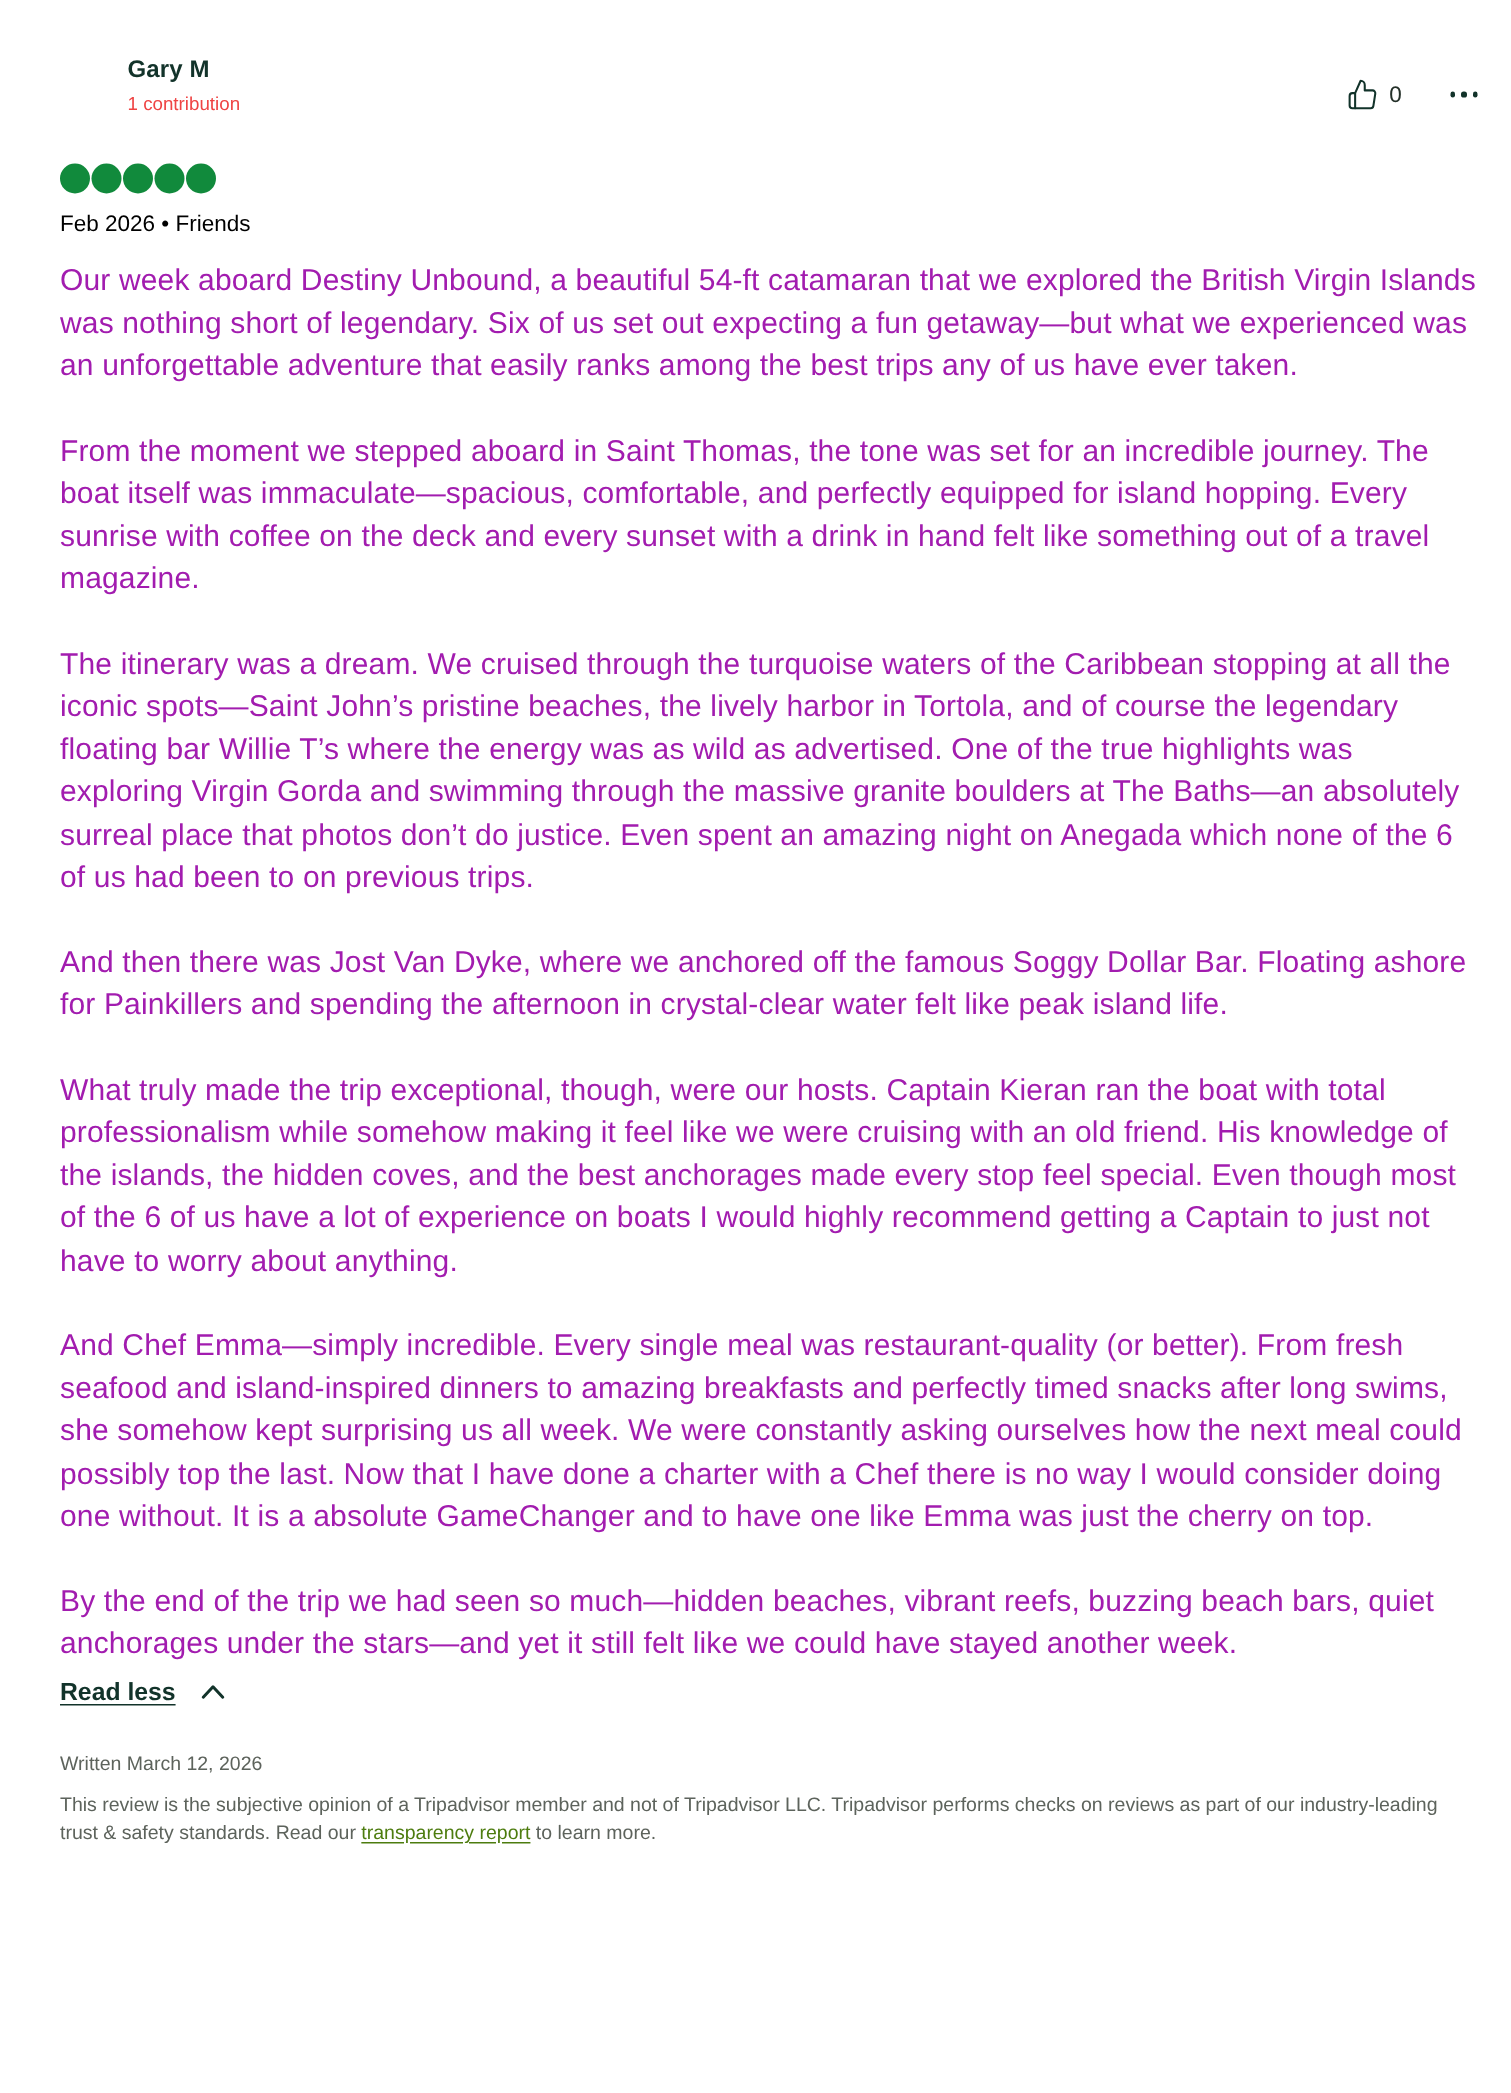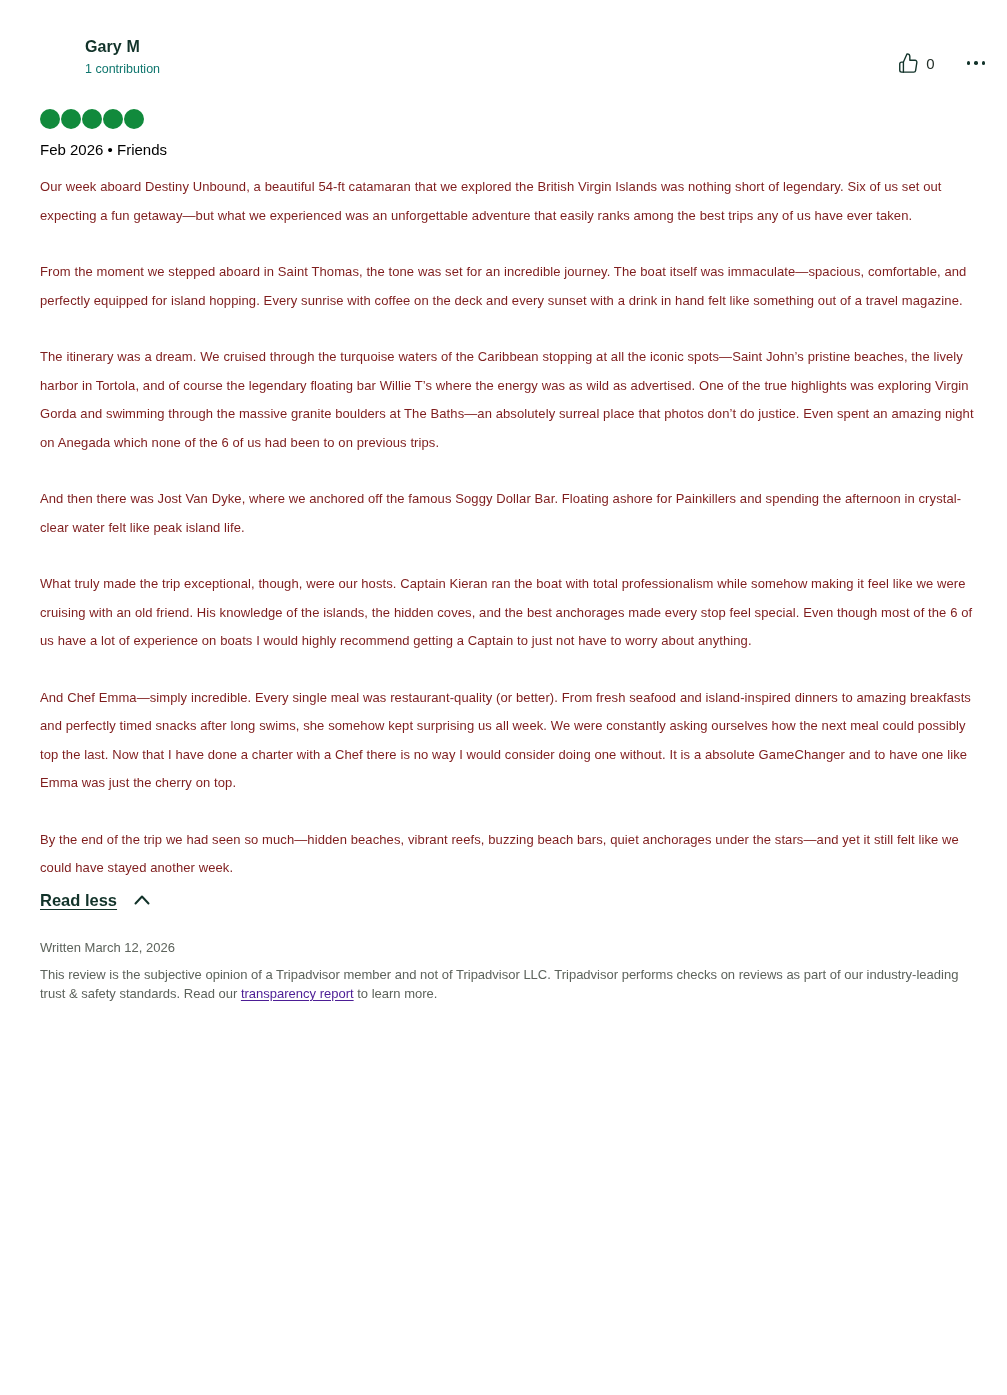--- a/index.html
+++ b/index.html
@@ -23,21 +23,21 @@
   .author-name {
     font-size: 16px;
     font-weight: 700;
     color: #12332а;
     color: #12332a;
     letter-spacing: 0.1px;
   }
   .author-contrib {
     margin-top: 6px;
     font-size: 12.5px;
-    color: #0f766e;
+    color: #ef4444;
   }
   .header-actions {
     display: flex;
     align-items: center;
     margin-top: 14px;
     color: #12332a;
   }
   .helpful-btn {
     display: flex;
     align-items: center;
@@ -85,23 +85,23 @@
   }
   .review-date {
     margin-top: 12px;
     font-size: 15px;
     color: #000000;
   }
 
   
   .review-body { margin-top: 15px; max-width: 952px; }
   .review-body p {
-    font-size: 13px;
+    font-size: 20px;
     line-height: 28.5px;
-    color: #7f1d1d;
+    color: #a21caf;
     margin-bottom: 28px;
     letter-spacing: 0.1px;
   }
   .review-body p:last-of-type { margin-bottom: 8px; }
 
   .read-less {
     display: inline-flex;
     align-items: center;
     gap: 17px;
     background: none;
@@ -123,21 +123,21 @@
     color: #5d635c;
   }
   .disclaimer {
     margin-top: 10px;
     font-size: 13px;
     line-height: 19.5px;
     color: #5d635c;
     max-width: 940px;
   }
   .disclaimer a {
-    color: #4c1d95;
+    color: #4d7c0f;
     text-decoration: underline;
     text-underline-offset: 2px;
     cursor: pointer;
   }
 </style>
 </head>
 <body>
 
 <div class="page">
 

